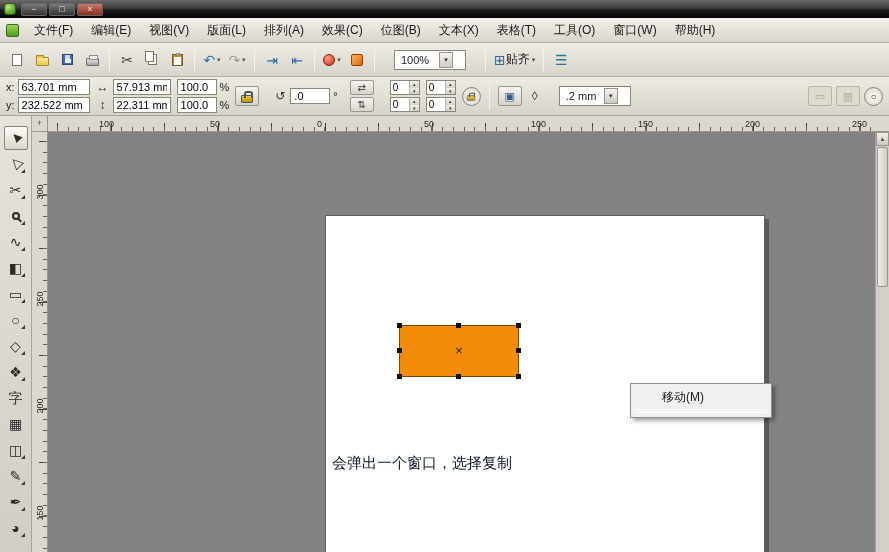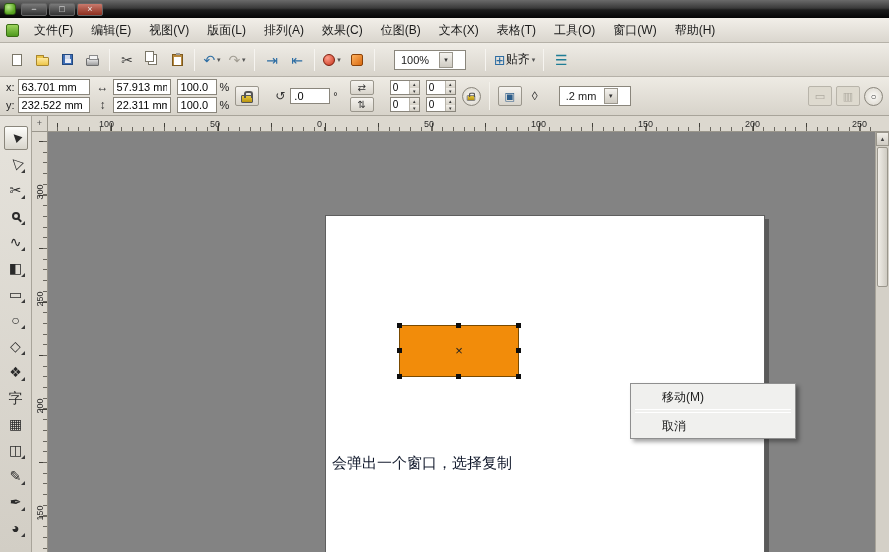--- a/index.html
+++ b/index.html
@@ -85,21 +85,21 @@
 .sbtn{height:14px;background:linear-gradient(#f0ede7,#cfcbc2);border:1px solid #9a968c;font-size:6px;text-align:center;line-height:12px;color:#444}
 .thumb{height:140px;margin:1px;background:linear-gradient(90deg,#f0ede7,#cfcbc2);border:1px solid #9a968c;border-radius:2px}
 .page{position:absolute;left:277px;top:83px;width:440px;height:480px;background:#fff;border:1px solid #5f5f5f;box-shadow:4px 4px 0 rgba(40,40,40,.45)}
 .sel-rect{position:absolute;left:351px;top:193px;width:120px;height:52px;background:#f28c0a;border:1px solid #7a4a00}
 .h{position:absolute;width:5px;height:5px;background:#0e0e0e}
 .h1{left:-3px;top:-3px}.h2{left:50%;margin-left:-3px;top:-3px}.h3{right:-3px;top:-3px}
 .h4{left:-3px;top:50%;margin-top:-3px}.h5{right:-3px;top:50%;margin-top:-3px}
 .h6{left:-3px;bottom:-3px}.h7{left:50%;margin-left:-3px;bottom:-3px}.h8{right:-3px;bottom:-3px}
 .center-x{position:absolute;left:50%;top:50%;transform:translate(-50%,-54%);font-size:13px;color:#222}
 .annotation{position:absolute;left:284px;top:318px;font-size:15px;line-height:25px;white-space:nowrap}
-.ctxmenu{position:absolute;left:582px;top:251px;width:166px;background:#f0f0ee;border:1px solid #8f8f8f;box-shadow:3px 3px 4px rgba(0,0,0,.35);padding:2px;font-size:12px}
+.ctxmenu{position:absolute;left:582px;top:251px;width:142px;background:#f0f0ee;border:1px solid #8f8f8f;box-shadow:3px 3px 4px rgba(0,0,0,.35);padding:2px;font-size:12px}
 .ctxitem{height:21px;line-height:20px;padding:0 22px 0 28px;position:relative;border:1px solid transparent;border-radius:2px}
 .ctxitem.hl{background:linear-gradient(#eaf3fc,#c7ddf2);border-color:#8eb4dc}
 .ctxsep{height:1px;background:#d8d8d4;border-bottom:1px solid #fff;margin:2px 2px}
 .ctxarrow{position:absolute;right:7px;top:0;font-size:9px;color:#333}
 </style>
 </head>
 <body>
 
 <div class="titlebar">
   <span class="appicon"></span>
@@ -391,21 +391,20 @@
           <span class="h h8"></span>
           <span class="center-x">×</span>
         </div>
         <div class="annotation">
           <div style="color: #0f172a;">会弹出一个窗口，选择复制</div>
         </div>
         <div class="ctxmenu">
           <div class="ctxitem"><span>移动(M)</span></div>
           <div class="ctxsep"></div>
           <div class="ctxsep"></div>
-          <div class="ctxitem"><span>取消</span></div>
         </div>
       </div>
       <div class="vscroll">
         <div class="sbtn">▲</div>
         <div class="thumb"></div>
       </div>
     </div>
   </div>
 </div>
 

